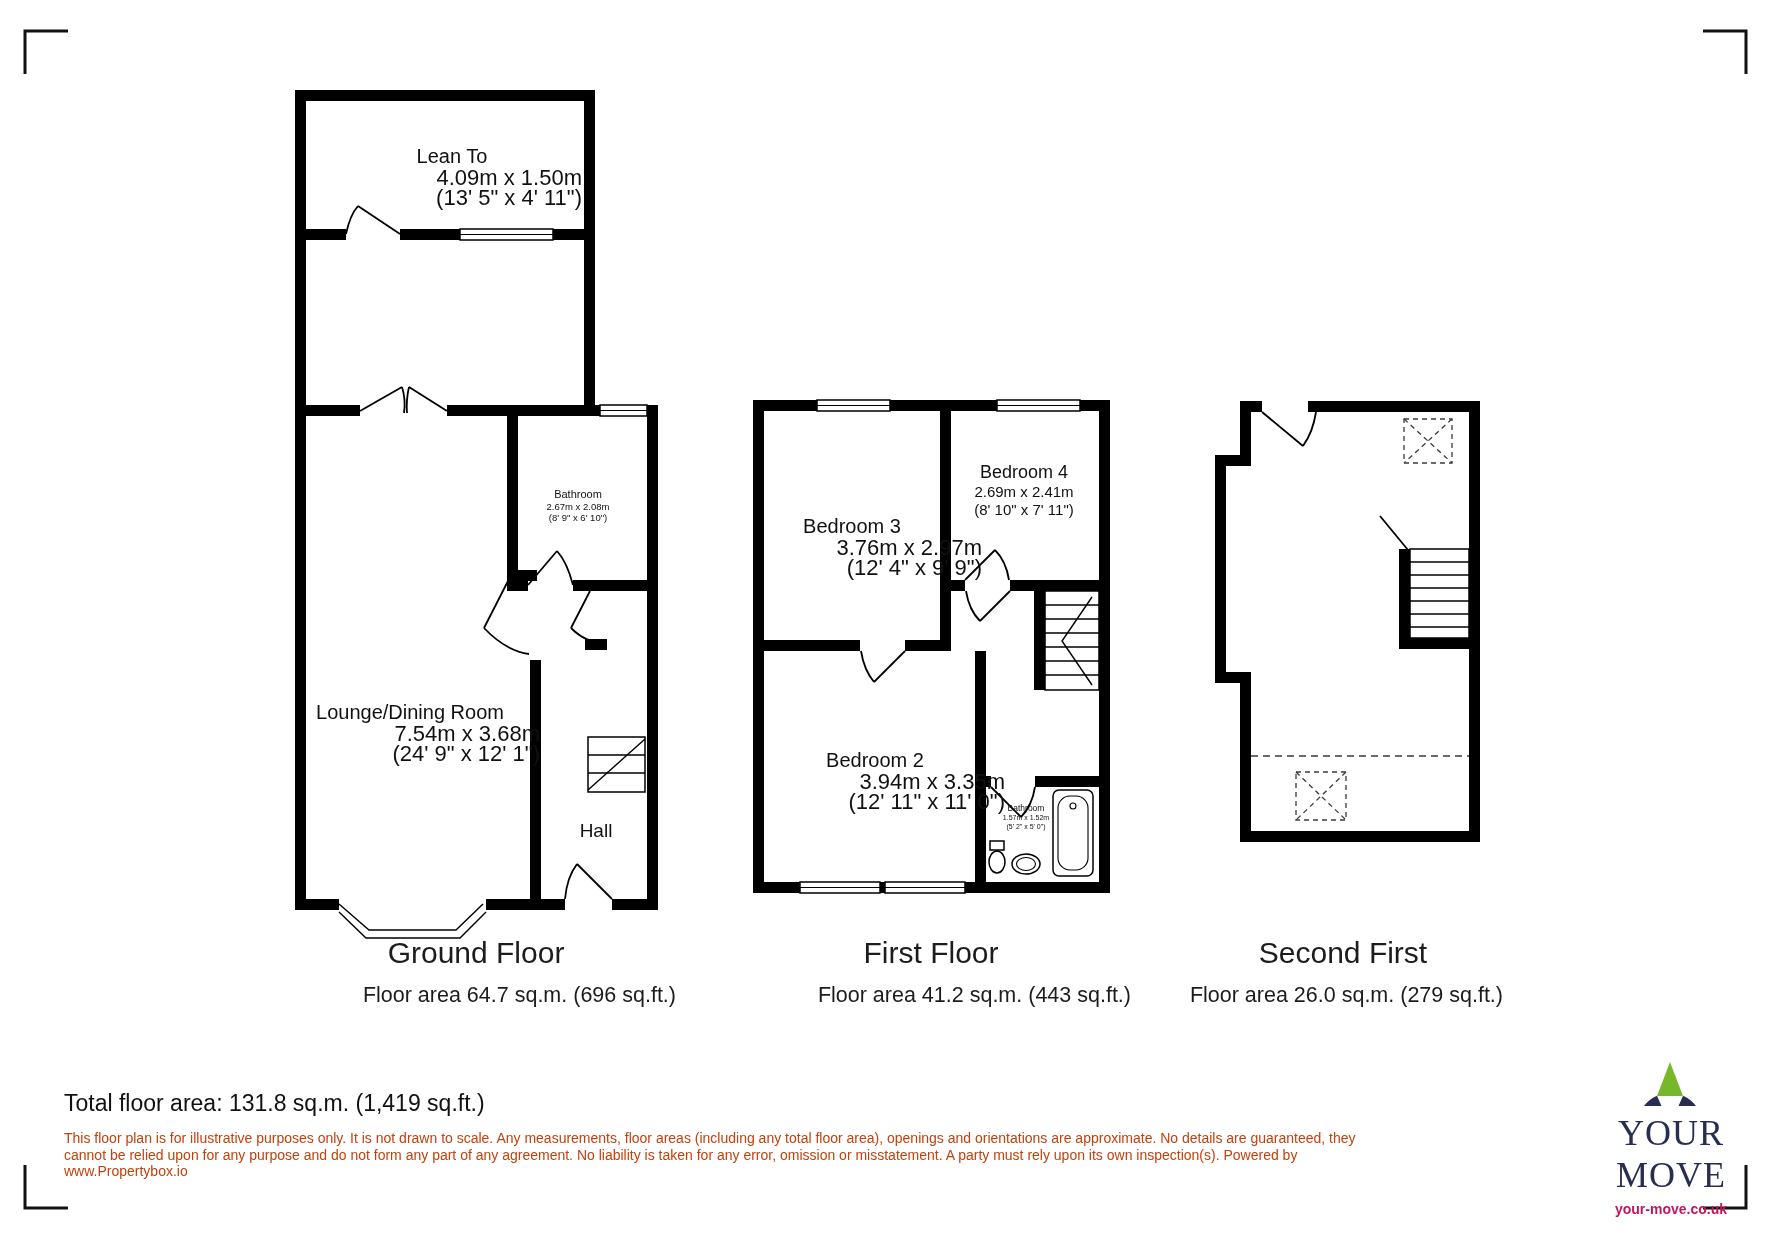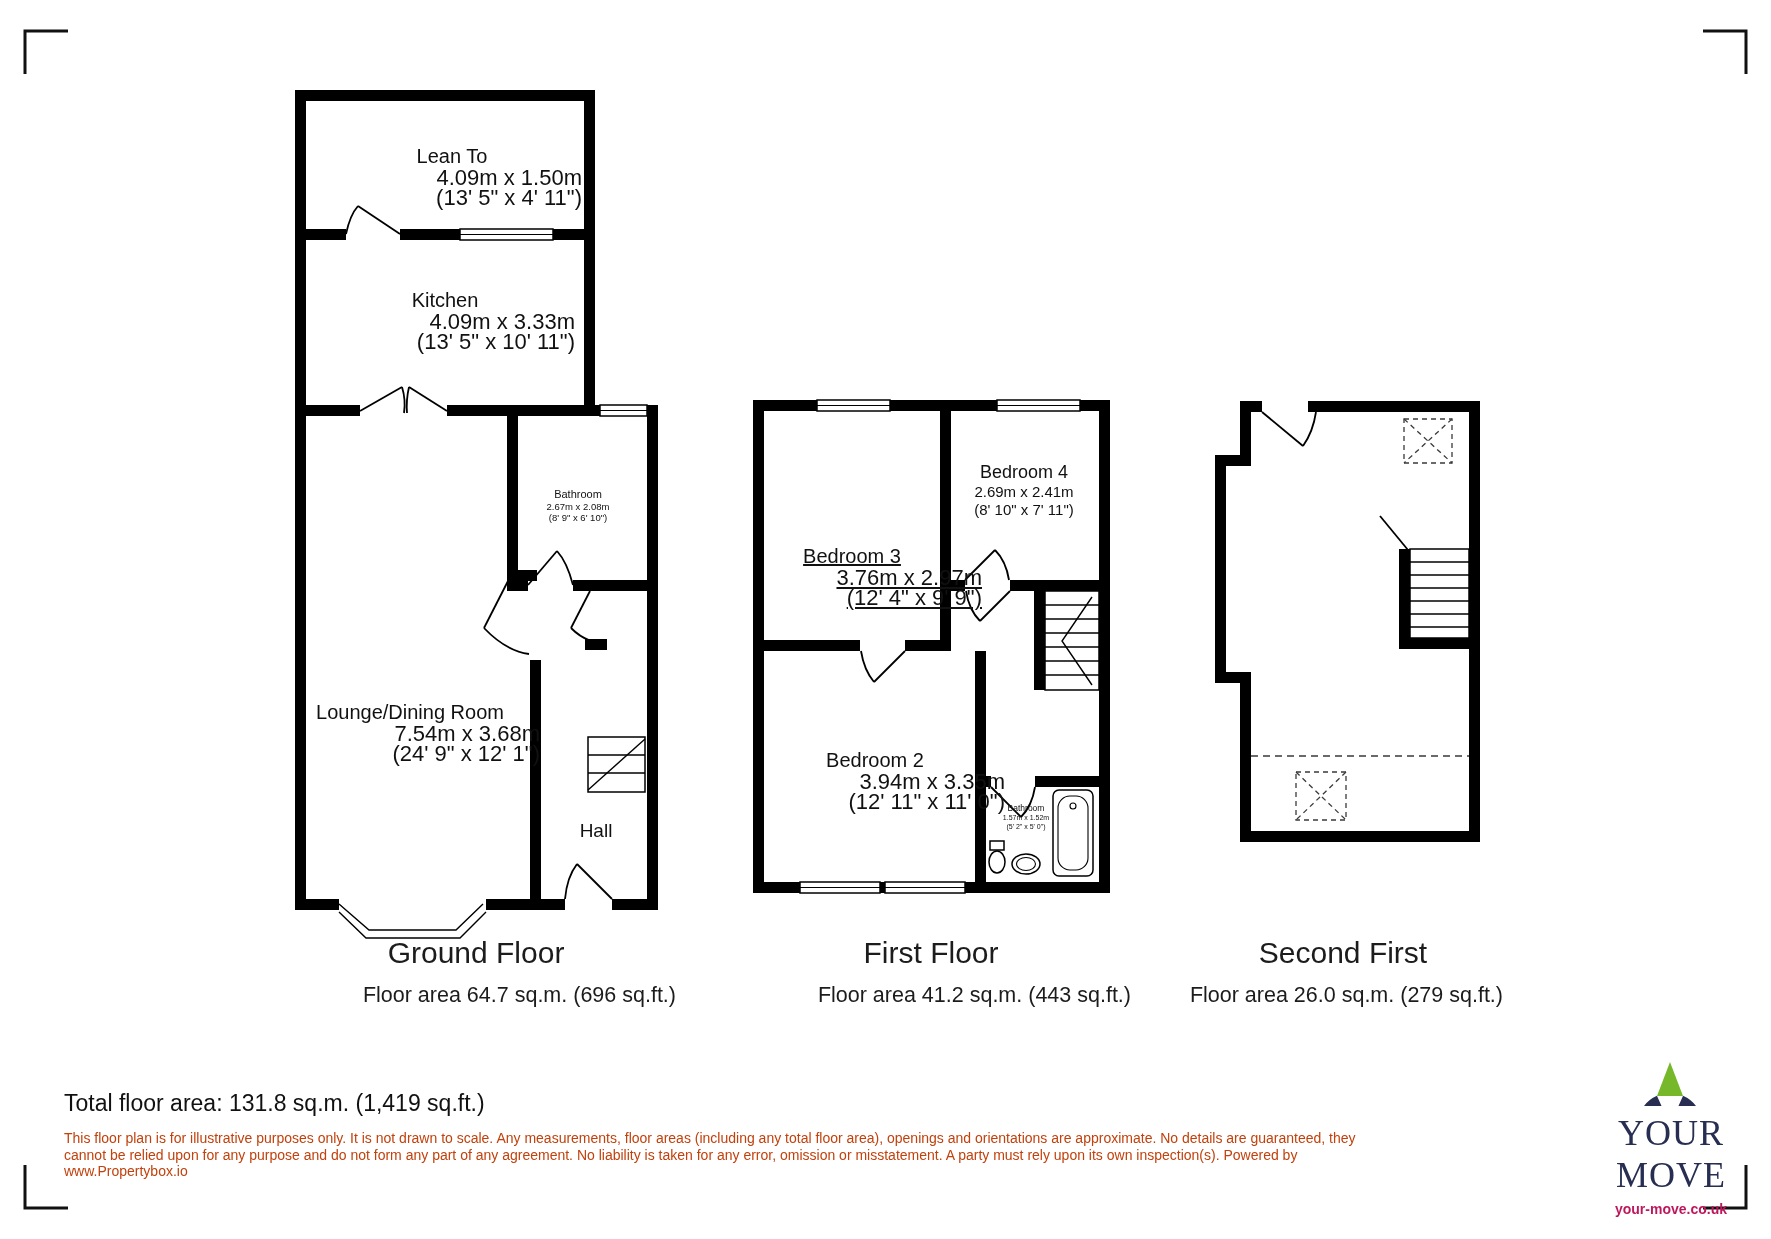--- a/index.html
+++ b/index.html
@@ -212,43 +212,38 @@
       <line class="dashed" x1="1346" y1="772" x2="1296" y2="820"></line>
     </g>
   </svg>
 
   <div class="room-label" style="left:322px;top:144px;width:260px;">
     <div class="rn">Lean To</div>
     <div class="rd">4.09m x 1.50m</div>
     <div class="rd">(13' 5" x 4' 11")</div>
   </div>
 
-  <div class="room-label" style="left:315px;top:288px;width:260px;">
-    <div class="rn">Kitchen</div>
-    <div class="rd">4.09m x 3.33m</div>
-    <div class="rd">(13' 5" x 10' 11")</div>
-  </div>
 
   <div class="room-label" style="left:508px;top:488px;width:140px;">
     <div class="rn-sm">Bathroom</div>
     <div class="rd-sm">2.67m x 2.08m</div>
     <div class="rd-sm">(8' 9" x 6' 10")</div>
   </div>
 
   <div class="room-label" style="left:280px;top:658px;width:260px;margin-top:42px;">
     <div class="rn">Lounge/Dining Room</div>
     <div class="rd">7.54m x 3.68m</div>
     <div class="rd">(24' 9" x 12' 1")</div>
   </div>
 
   <div class="room-label hall-label" style="left:566px;top:820px;width:60px;">
     <div>Hall</div>
   </div>
 
-  <div class="room-label" style="left:722px;top:544px;width:260px;text-decoration:underline;">
+  <div class="room-label" style="left:722px;top:514px;width:260px;">
     <div class="rn">Bedroom 3</div>
     <div class="rd">3.76m x 2.97m</div>
     <div class="rd">(12' 4" x 9' 9")</div>
   </div>
 
   <div class="room-label" style="left:924px;top:461px;width:200px;">
     <div class="rn-mid">Bedroom 4</div>
     <div class="rd-mid">2.69m x 2.41m</div>
     <div class="rd-mid">(8' 10" x 7' 11")</div>
   </div>

